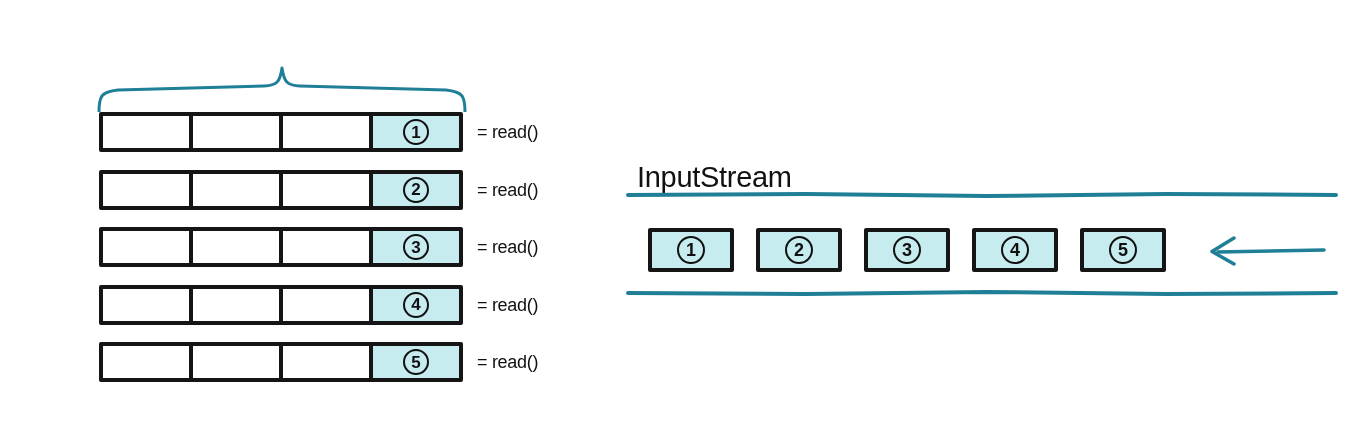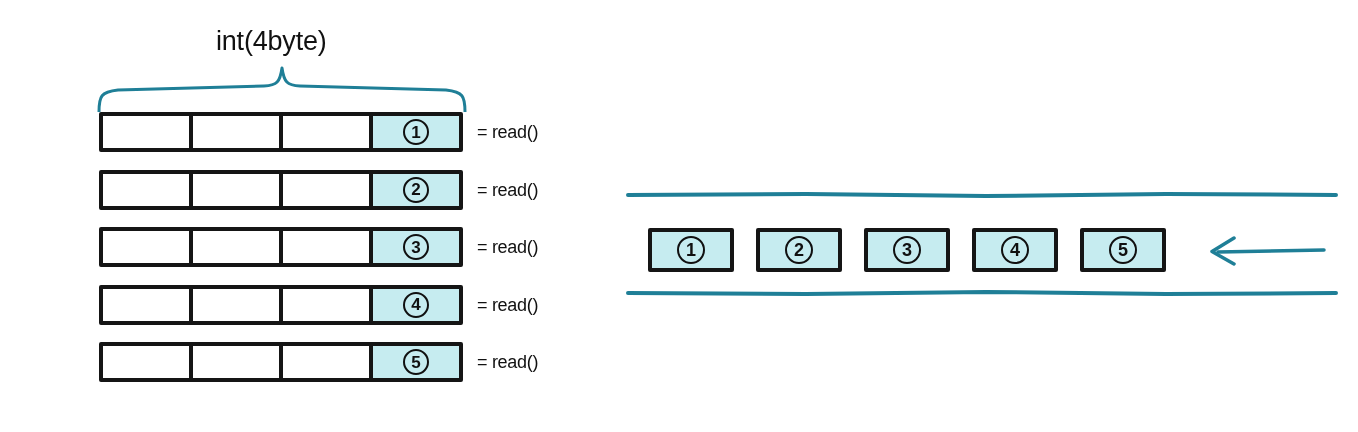--- a/index.html
+++ b/index.html
@@ -110,21 +110,20 @@
   .arrow {
     position: absolute;
     pointer-events: none;
   }
 </style>
 </head>
 <body>
 
 <div id="canvas">
 
-  <div class="label int-label" style="left:216px; top:28px;">int(4byte)</div>
 
   <svg class="brace" style="left:96px; top:66px;" width="372" height="46" viewBox="0 0 372 46">
     <path d="M3 46 C3 30, 5 26, 22 24 L168 20 C181 19.5, 184 16, 186 2
              C188 16, 191 19.5, 204 20 L350 24 C367 26, 369 30, 369 46" fill="none" stroke="#1f7f97" stroke-width="3" stroke-linecap="round" stroke-linejoin="round"></path>
   </svg>
 
   <div id="int-rows">
       <div class="int-row" style="left: 99px; top: 112px; width: 364px; height: 40px;">
         <div class="cell"></div>
         <div class="cell"></div>
@@ -165,20 +164,21 @@
         <div class="cell"></div>
         <div class="cell"></div>
         <div class="cell"></div>
         <div class="cell filled">
           <div class="circ">5</div>
         </div>
       </div>
       <div class="label read-label" style="left: 477px; top: 353px;">= read()</div>
     </div>
 
+  <div class="label stream-label" style="left:637px; top:163px;">InputStream</div>
 
   <svg class="stream-line" style="left:626px; top:190px;" width="712" height="10" viewBox="0 0 712 10">
     <path d="M2 5 L180 4 L360 6 L540 4 L710 5" fill="none" stroke="#1f7f97" stroke-width="4" stroke-linecap="round"></path>
   </svg>
 
   <svg class="stream-line" style="left:626px; top:288px;" width="712" height="10" viewBox="0 0 712 10">
     <path d="M2 5 L180 6 L360 4 L540 6 L710 5" fill="none" stroke="#1f7f97" stroke-width="4" stroke-linecap="round"></path>
   </svg>
 
   <div id="stream-boxes">

